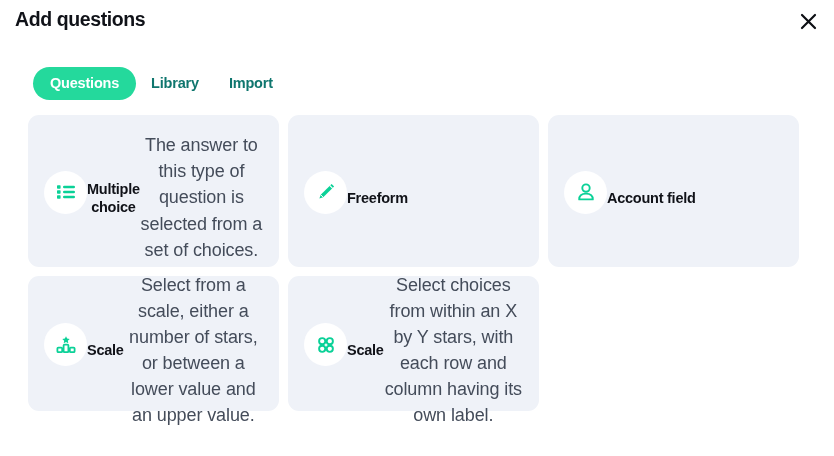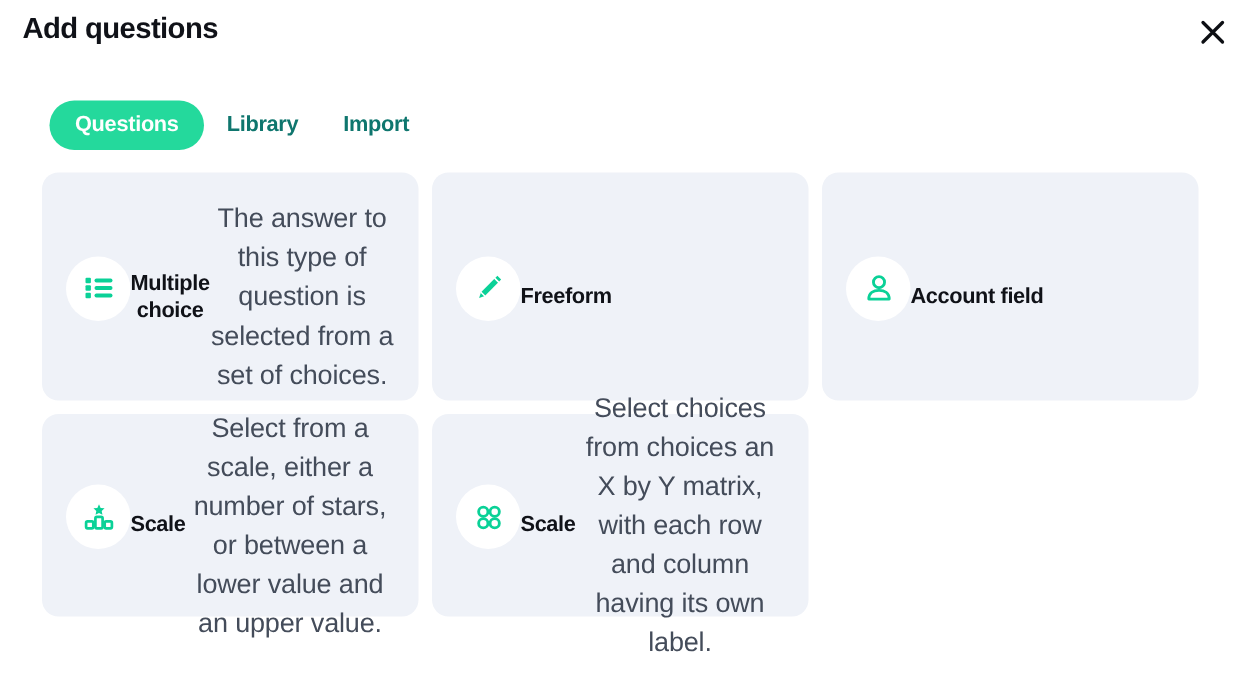--- a/index.html
+++ b/index.html
@@ -203,16 +203,16 @@
   <div class="card row2">
     <div class="icon-circle">
       <svg width="22" height="22" viewBox="0 0 22 22">
         <circle cx="7.2" cy="7.2" r="3.1" fill="none" stroke="#0ad197" stroke-width="1.9"></circle>
         <circle cx="14.8" cy="7.2" r="3.1" fill="none" stroke="#0ad197" stroke-width="1.9"></circle>
         <circle cx="7.2" cy="14.8" r="3.1" fill="none" stroke="#0ad197" stroke-width="1.9"></circle>
         <circle cx="14.8" cy="14.8" r="3.1" fill="none" stroke="#0ad197" stroke-width="1.9"></circle>
       </svg>
     </div>
     <div class="card-title">Scale</div>
-    <div class="card-desc">Select choices from choices an X by Y matrix, with each row and column having its own label.</div>
+    <div class="card-desc">Select choices from within an X by Y stars, with each row and column having its own label.</div>
   </div>
 
 </div>
 
 </body></html>

